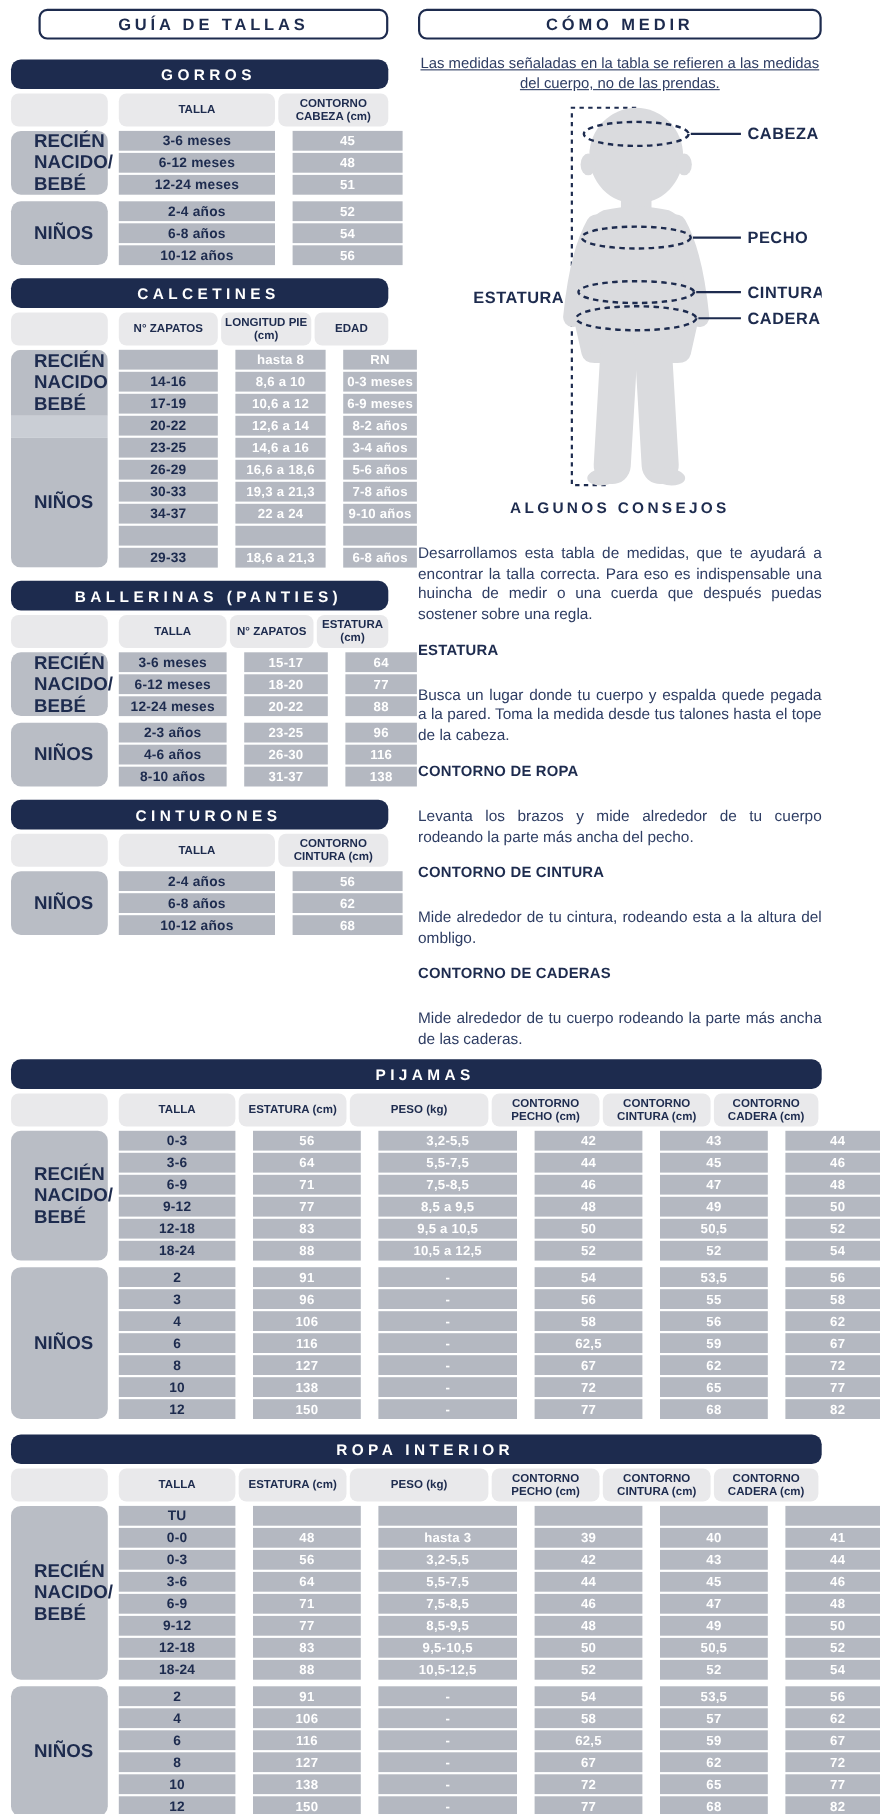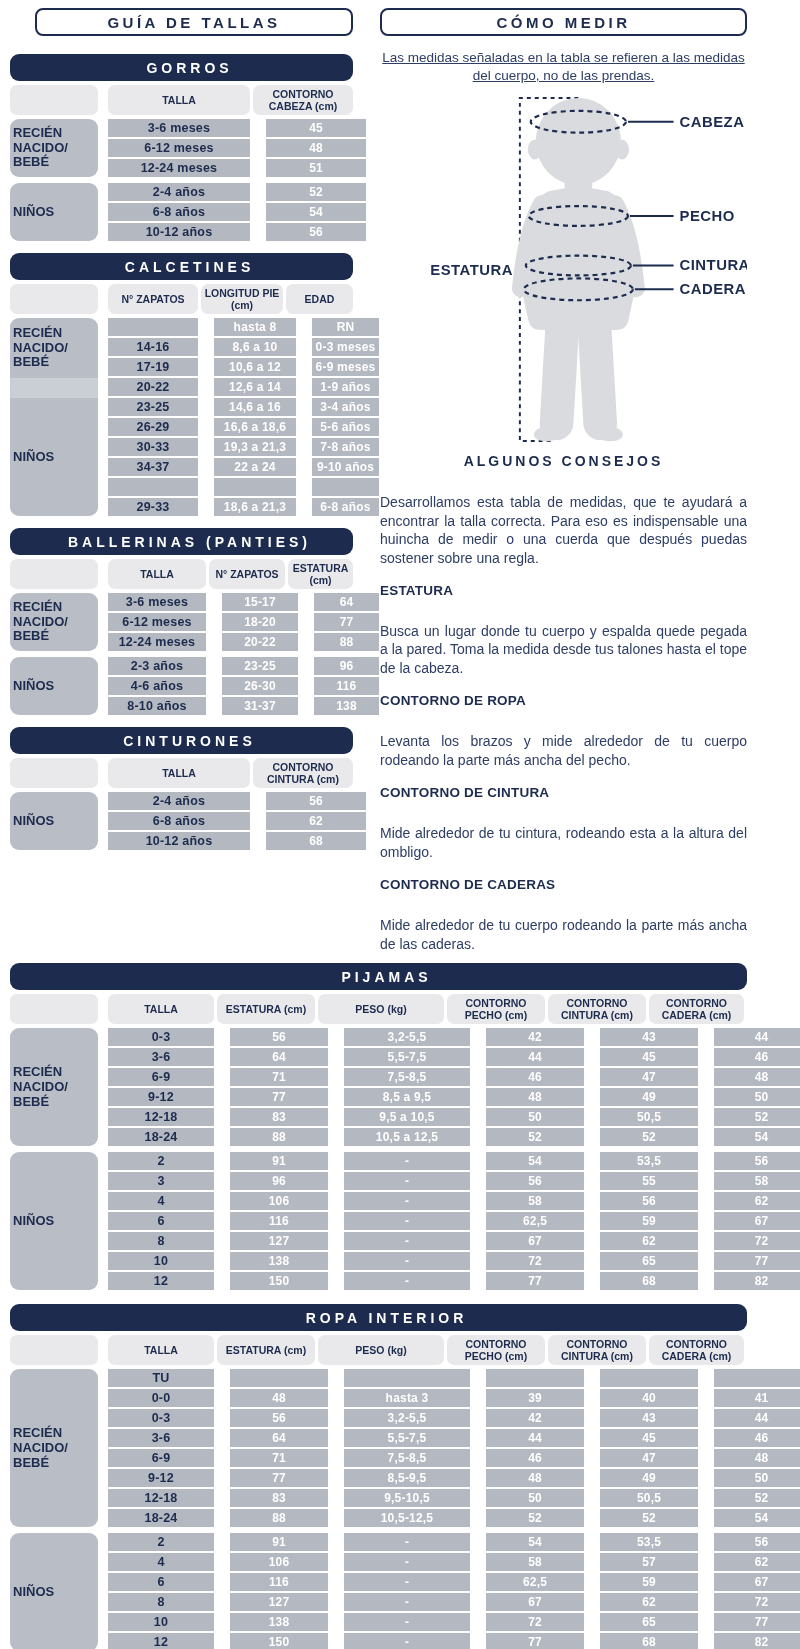--- a/index.html
+++ b/index.html
@@ -35,22 +35,22 @@
   .tbl-bar{
     background:var(--navy);color:#fff;border-radius:9px;height:27px;
     display:flex;align-items:center;justify-content:center;
     font-weight:700;font-size:14px;letter-spacing:4px;margin-bottom:4px;padding-left:16px;
   }
   .tbl-body{display:flex;}
   .lab-col{width:88px;flex:0 0 88px;margin-right:10px;}
   .lab-head{background:var(--header-gray);border-radius:7px;height:30px;margin-bottom:4px;}
   .lab-block{
     background:var(--label-gray);border-radius:9px;
-    display:flex;align-items:center;padding-left:3px;
-    font-weight:700;font-size:13px;line-height:1.15;color:var(--navy);
+    display:flex;align-items:center;padding-left:21px;
+    font-weight:700;font-size:17px;line-height:1.15;color:var(--navy);
   }
   .lab-block.light{background:var(--light-band);}
   .lab-block + .lab-block{margin-top:6px;}
   .joined .lab-groups{border-radius:9px;overflow:hidden;display:flex;flex-direction:column;}
   .joined .lab-block{border-radius:0;}
   .joined .lab-block + .lab-block{margin-top:0;}
 
   .data-col{flex:1;}
   .head-row{display:grid;column-gap:3px;margin-bottom:4px;}
   .hcell{
@@ -177,21 +177,21 @@
                   <div class="row">
                     <div class="cell first">17-19</div>
                     <div class="cell">10,6 a 12</div>
                     <div class="cell">6-9 meses</div>
                   </div>
                 </div>
                 <div class="grp">
                   <div class="row">
                     <div class="cell first">20-22</div>
                     <div class="cell">12,6 a 14</div>
-                    <div class="cell">1-9 años</div>
+                    <div class="cell">8-2 años</div>
                   </div>
                 </div>
                 <div class="grp">
                   <div class="row">
                     <div class="cell first">23-25</div>
                     <div class="cell">14,6 a 16</div>
                     <div class="cell">3-4 años</div>
                   </div>
                   <div class="row">
                     <div class="cell first">26-29</div>

